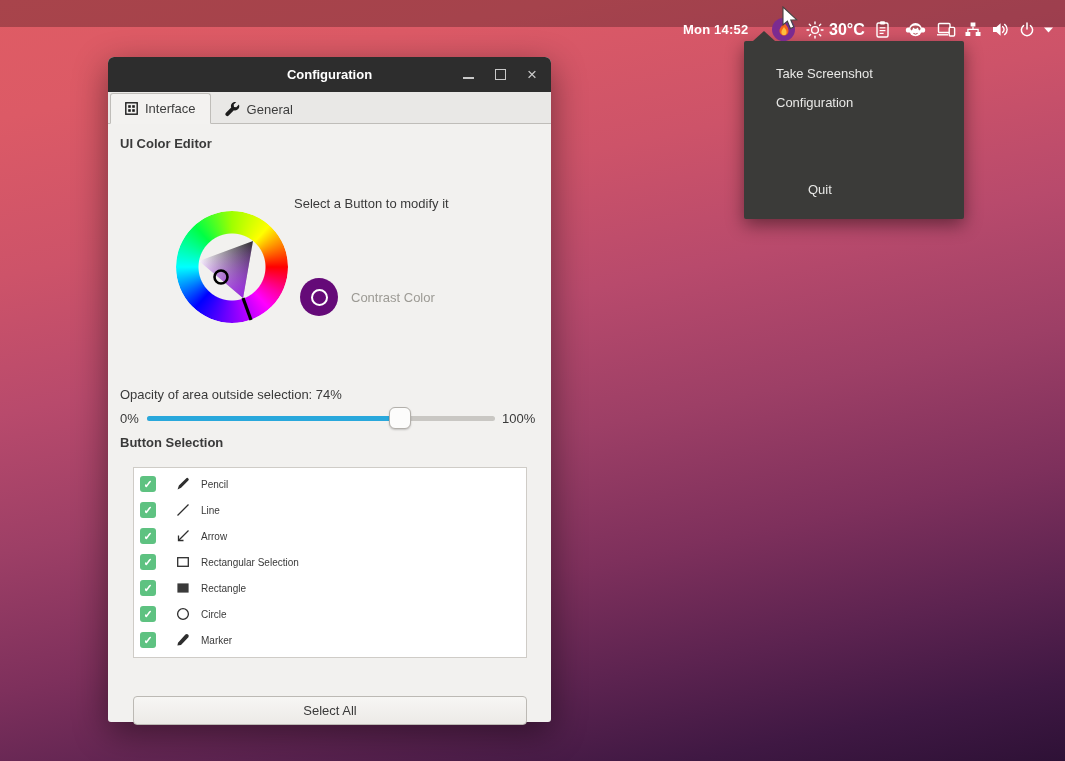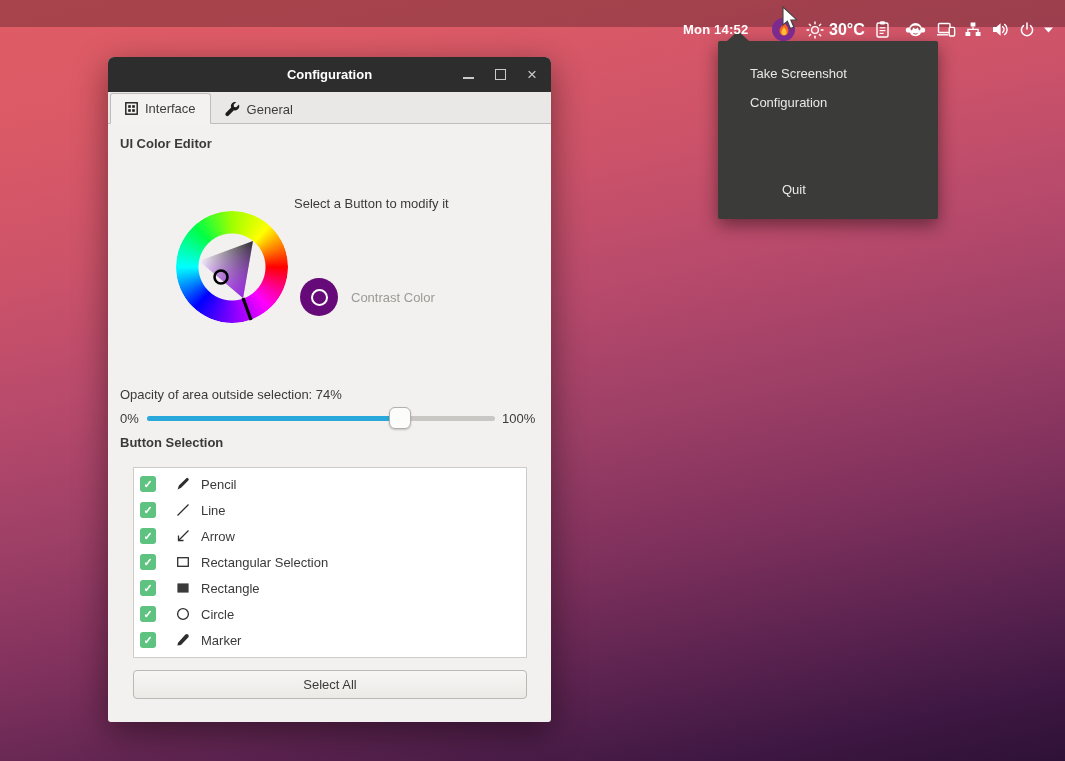--- a/index.html
+++ b/index.html
@@ -23,21 +23,21 @@
   .panel-clock { left:683px; font-size:13px; font-weight:bold; letter-spacing:.2px; }
   .flameshot-wrap { left:772px; }
   .flameshot-circle { width:23px; height:23px; border-radius:50%; background:#7b2b90;
     display:flex; align-items:center; justify-content:center; }
   .panel-weather { left:806px; gap:5px; font-size:16px; font-weight:bold; }
   .p-clip { left:874px; } .p-monkey { left:905px; } .p-dev { left:936px; }
   .p-net { left:964px; } .p-vol { left:991px; } .p-pow { left:1018px; } .p-chev { left:1044px; }
 
   
   .tray-menu {
-    position:absolute; left:718px; top:41px; width:220px; height:178px;
+    position:absolute; left:744px; top:41px; width:220px; height:178px;
     background:#3b3b39; z-index:15; box-shadow:0 6px 18px rgba(0,0,0,.45);
     border-radius:2px;
   }
   .tray-menu::before {
     content:""; position:absolute; left:9px; top:-10px;
     border-left:11px solid transparent; border-right:11px solid transparent;
     border-bottom:10px solid #3b3b39;
   }
   .menu-item {
     position:absolute; left:0; width:100%; height:29px; line-height:29px;
@@ -123,24 +123,24 @@
 
   .tool-list {
     position:absolute; left:25px; top:410px; width:394px; height:191px;
     background:#fff; border:1px solid #cfccc7; overflow:hidden; padding-top:3px;
   }
   .tool-row { display:flex; align-items:center; height:26px; padding-left:6px; gap:10px; }
   .checkbox { width:16px; height:16px; border-radius:3px; background:#5ec281;
     flex:0 0 16px; display:flex; align-items:center; justify-content:center; }
   .checkbox::after { content:"✓"; color:#fff; font-size:11px; font-weight:bold; line-height:1; }
   .tool-icon { width:16px; height:16px; margin-left:9px; flex:0 0 16px; display:flex; }
-  .tool-label { font-size:13px; color:#3a3a3a; }
+  .tool-label { font-size:10px; color:#3a3a3a; }
 
   .select-all-btn {
-    position:absolute; left:25px; top:613px; width:394px; height:29px;
+    position:absolute; left:25px; top:639px; width:394px; height:29px;
     background:linear-gradient(#f7f6f4,#eceae7); border:1px solid #bcb9b4;
     border-radius:4px; font-size:13px; color:#3a3a3a;
     display:flex; align-items:center; justify-content:center;
   }
 
   
   .cursor { position:absolute; left:782px; top:6px; z-index:30; }
 </style>
 </head>
 <body>

